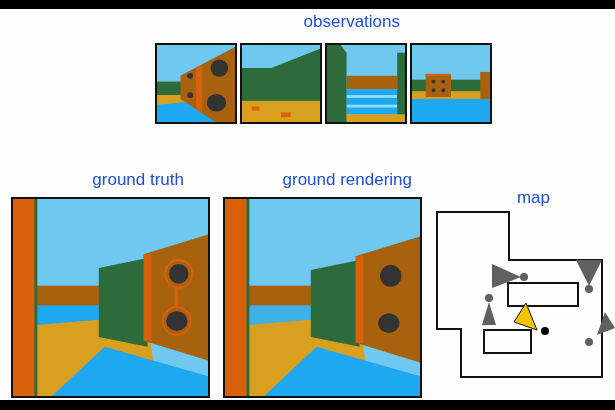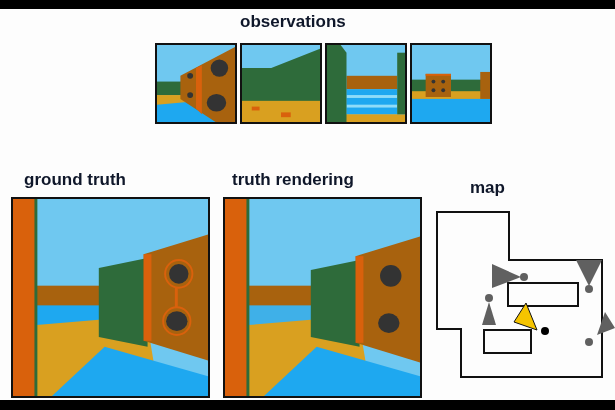--- a/index.html
+++ b/index.html
@@ -1,21 +1,21 @@
 <!DOCTYPE html>
 <html><head>
 <meta charset="utf-8">
 <style>
   html, body { margin:0; padding:0; }
   body { width:615px; height:410px; background:#fdfdfd; position:relative; overflow:hidden;
          font-family:"Liberation Sans", sans-serif; }
   .bar { position:absolute; left:0; width:615px; background:#000; }
   .bar.top { top:0; height:9px; }
   .bar.bottom { top:400px; height:10px; }
-  .label { position:absolute; font-size:17px; color:#0f172a; text-align:left;font-weight:bold; }
+  .label { position:absolute; font-size:17px; color:#1d4ed8; text-align:right; }
   .frame { position:absolute; border:2px solid #111; box-sizing:border-box; overflow:hidden; background:#6fc8f0; }
   .frame svg { display:block; width:100%; height:100%; }
   #map { position:absolute; left:425px; top:195px; width:190px; height:200px; }
 </style>
 </head>
 <body>
 
 <div class="bar top"></div>
 
 <div class="label" style="left:240px; top:12px; width:160px;">observations</div>
@@ -65,22 +65,22 @@
     <rect x="14" y="30" width="26" height="2" fill="#d9610c"></rect>
     <rect x="70" y="28" width="10" height="28" fill="#a8620e"></rect>
     <circle cx="22" cy="38" r="2" fill="#333"></circle>
       <circle cx="32" cy="38" r="2" fill="#333"></circle>
     <circle cx="22" cy="47" r="2" fill="#333"></circle>
       <circle cx="32" cy="47" r="2" fill="#333"></circle>
   </svg>
 </div>
 
 <div class="label" style="left:24px; top:170px; width:160px;">ground truth</div>
-<div class="label" style="left:232px; top:170px; width:180px;">truth rendering</div>
-<div class="label" style="left:470px; top:178px; width:80px;">map</div>
+<div class="label" style="left:232px; top:170px; width:180px;">ground rendering</div>
+<div class="label" style="left:470px; top:188px; width:80px;">map</div>
 
 <div class="frame" style="left:11px; top:197px; width:199px; height:201px;">
   <svg viewBox="0 0 200 200" preserveAspectRatio="none">
     <rect width="200" height="200" fill="#6fc8f0"></rect>
     <rect x="24" y="88" width="68" height="22" fill="#a8620e"></rect>
     <rect x="24" y="108" width="70" height="22" fill="#1ea8f0"></rect>
     <polygon points="24,128 94,122 140,140 150,200 24,200" fill="#d9a020"></polygon>
     <polygon points="94,150 200,180 200,200 40,200" fill="#1ea8f0"></polygon>
     <polygon points="88,70 138,60 138,150 88,140" fill="#2e6b3a"></polygon>
     <polygon points="134,56 200,36 200,164 134,144" fill="#a8620e"></polygon>

